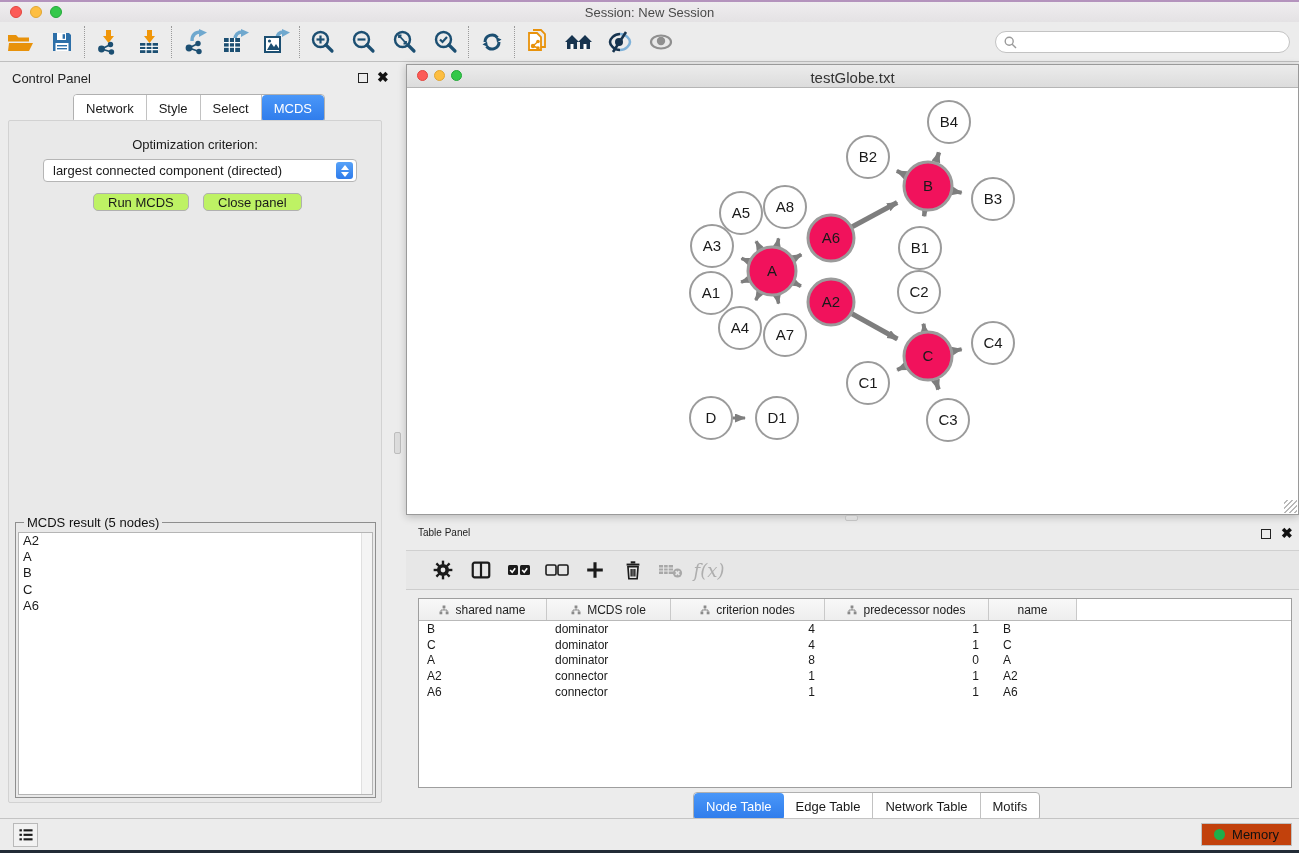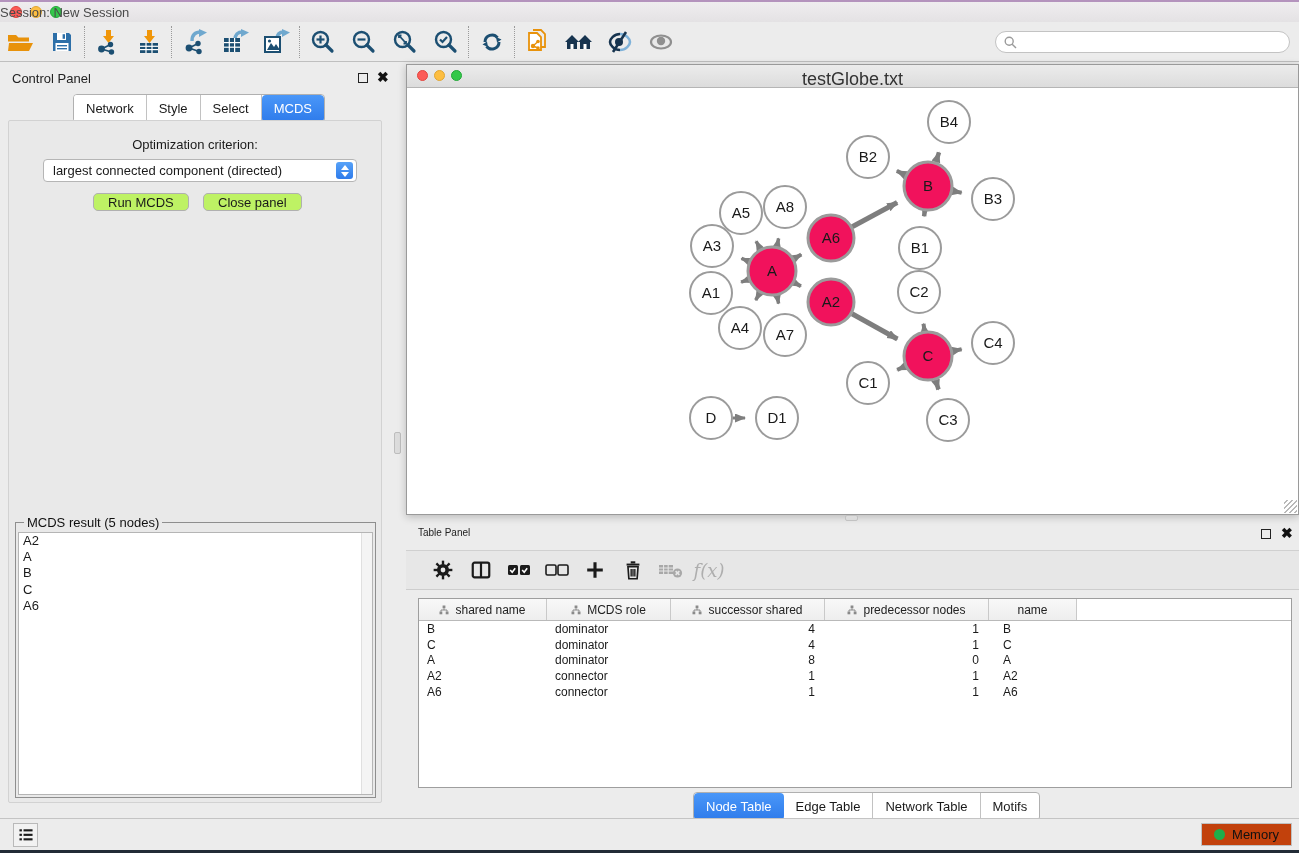--- a/index.html
+++ b/index.html
@@ -8,21 +8,21 @@
          font-family:"Liberation Sans",sans-serif; color:#1a1a1a; }
 
   
   #desktop-top { position:absolute; left:0; top:0; width:1299px; height:2px; background:#b493bd; }
   #titlebar { position:absolute; left:0; top:2px; width:1299px; height:20px;
               background:linear-gradient(#efedef,#e4e2e4); }
   .tl { position:absolute; top:4px; width:12px; height:12px; border-radius:50%; }
   #titlebar .tl.red   { left:10px; background:#fc5b57; border:1px solid #e2463f; }
   #titlebar .tl.yel   { left:30px; background:#fdbe41; border:1px solid #e0a633; }
   #titlebar .tl.grn   { left:50px; background:#34c84a; border:1px solid #24a83a; }
-  #app-title { position:absolute; left:0; right:0; top:3px; text-align:left;
+  #app-title { position:absolute; left:0; right:0; top:3px; text-align:center;
                font-size:13px; color:#4a4a4a; }
 
   
   #toolbar { position:absolute; left:0; top:22px; width:1299px; height:40px;
              background:#ececec; border-bottom:1px solid #bfbfbf;
              display:flex; align-items:center; }
   .tb-btn { width:41px; height:36px; display:flex; align-items:center; justify-content:center; }
   .tb-sep { width:1px; height:32px; border-left:1px dotted #9a9a9a; margin:0 2px; }
   #search-wrap { position:absolute; right:9px; top:9px; width:295px; height:22px;
                  background:#fff; border:1px solid #c3c3c3; border-radius:11px;
@@ -78,21 +78,21 @@
 
   
   #net-window { position:absolute; left:406px; top:2px; width:893px; height:451px;
                 border:1px solid #9a9a9a; background:#fff; box-shadow:0 2px 8px rgba(0,0,0,.22); }
   #net-titlebar { position:absolute; left:0; top:0; right:0; height:23px;
                   background:linear-gradient(#ececec,#dcdcdc); border-bottom:1px solid #b5b5b5; }
   #net-titlebar .tl { top:5px; width:11px; height:11px; }
   #net-titlebar .tl.red { left:10px; background:#fc5b57; border:1px solid #e2463f; }
   #net-titlebar .tl.yel { left:27px; background:#fdbe41; border:1px solid #e0a633; }
   #net-titlebar .tl.grn { left:44px; background:#34c84a; border:1px solid #24a83a; }
-  #net-title { position:absolute; left:0; right:0; top:4px; text-align:center; font-size:18px; color:#333; }
+  #net-title { position:absolute; left:0; right:0; top:4px; text-align:center; font-size:15px; color:#333; }
   #graph { position:absolute; left:1px; top:23px; }
   #net-grip { position:absolute; right:1px; bottom:1px; width:13px; height:13px;
               background:repeating-linear-gradient(135deg,#fff 0 2px,#b9b9b9 2px 3.5px); }
   #h-grabber { position:absolute; left:845px; top:452.5px; width:13px; height:6px;
                background:#dcdcdc; border:1px solid #c2c2c2; border-radius:2px; }
 
   
   #table-panel { position:absolute; left:406px; top:458px; width:893px; height:298px; }
   #tp-title { position:absolute; left:12px; top:7px; font-size:10px; color:#222; }
   #tp-float { left:855px; top:9px; } #tp-close { left:875px; top:6px; }
@@ -505,21 +505,21 @@
             </svg>
             <span>MCDS role</span>
           </div>
           <div class="th" style="width: 154px;">
             <svg width="10" height="10" viewBox="0 0 10 10">
               <rect x="3.6" y="0.5" width="2.8" height="2.8" fill="#8a8a8a"></rect>
               <rect x="0.5" y="6.5" width="2.8" height="2.8" fill="#8a8a8a"></rect>
               <rect x="6.7" y="6.5" width="2.8" height="2.8" fill="#8a8a8a"></rect>
               <path d="M5,3.3 V5 M2,6.5 V5 H8 V6.5" stroke="#8a8a8a" stroke-width="1" fill="none"></path>
             </svg>
-            <span>successor shared</span>
+            <span>criterion nodes</span>
           </div>
           <div class="th" style="width: 164px;">
             <svg width="10" height="10" viewBox="0 0 10 10">
               <rect x="3.6" y="0.5" width="2.8" height="2.8" fill="#8a8a8a"></rect>
               <rect x="0.5" y="6.5" width="2.8" height="2.8" fill="#8a8a8a"></rect>
               <rect x="6.7" y="6.5" width="2.8" height="2.8" fill="#8a8a8a"></rect>
               <path d="M5,3.3 V5 M2,6.5 V5 H8 V6.5" stroke="#8a8a8a" stroke-width="1" fill="none"></path>
             </svg>
             <span>predecessor nodes</span>
           </div>

